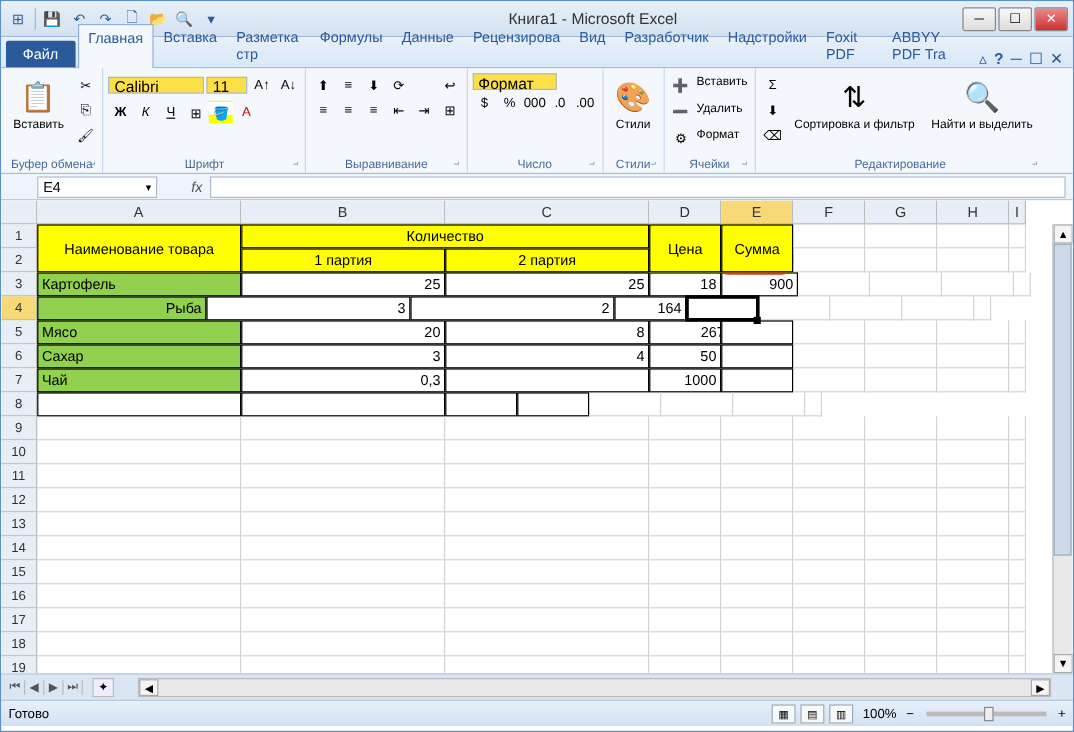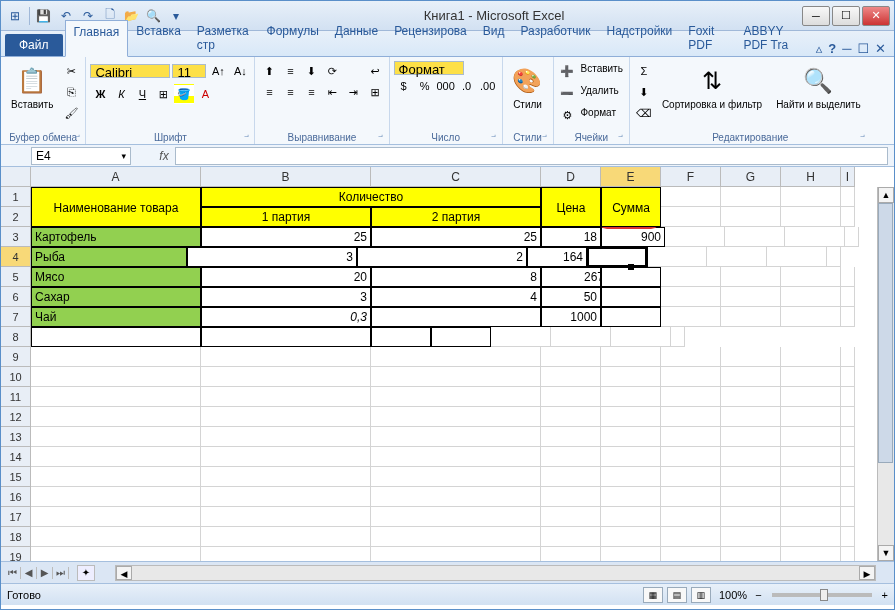--- a/index.html
+++ b/index.html
@@ -340,21 +340,21 @@
         <div class="cell bord num" style="width: 170px;">25</div>
         <div class="cell bord num" style="width: 170px;">25</div>
         <div class="cell bord num" style="width: 60px;">18</div>
         <div class="cell bord num" style="width: 64px;">900</div>
         <div class="cell " style="width: 60px;"></div>
         <div class="cell " style="width: 60px;"></div>
         <div class="cell " style="width: 60px;"></div>
         <div class="cell " style="width: 14px;"></div>
       </div>
       <div class="crow">
-        <div class="cell green bord" style="width: 156px;">Рыба</div>
+        <div class="cell green bord" style="width: 141px; text-align: right;">Рыба</div>
         <div class="cell bord num" style="width: 170px;">3</div>
         <div class="cell bord num" style="width: 170px;">2</div>
         <div class="cell bord num" style="width: 60px;">164</div>
         <div class="cell bord num active-cell" style="width: 60px;"></div>
         <div class="cell " style="width: 60px;"></div>
         <div class="cell " style="width: 60px;"></div>
         <div class="cell " style="width: 60px;"></div>
         <div class="cell " style="width: 14px;"></div>
       </div>
       <div class="crow">
@@ -374,21 +374,21 @@
         <div class="cell bord num" style="width: 170px;">4</div>
         <div class="cell bord num" style="width: 60px;">50</div>
         <div class="cell bord num" style="width: 60px;"></div>
         <div class="cell " style="width: 60px;"></div>
         <div class="cell " style="width: 60px;"></div>
         <div class="cell " style="width: 60px;"></div>
         <div class="cell " style="width: 14px;"></div>
       </div>
       <div class="crow">
         <div class="cell green bord" style="width: 170px;">Чай</div>
-        <div class="cell bord num" style="width: 170px; font-style: italic;">0,3</div>
+        <div class="cell bord num" style="width: 170px;">0,3</div>
         <div class="cell bord num" style="width: 170px;"></div>
         <div class="cell bord num" style="width: 60px;">1000</div>
         <div class="cell bord num" style="width: 60px;"></div>
         <div class="cell " style="width: 60px;"></div>
         <div class="cell " style="width: 60px;"></div>
         <div class="cell " style="width: 60px;"></div>
         <div class="cell " style="width: 14px;"></div>
       </div>
       <div class="crow">
         <div class="cell bord" style="width: 170px;"></div>

